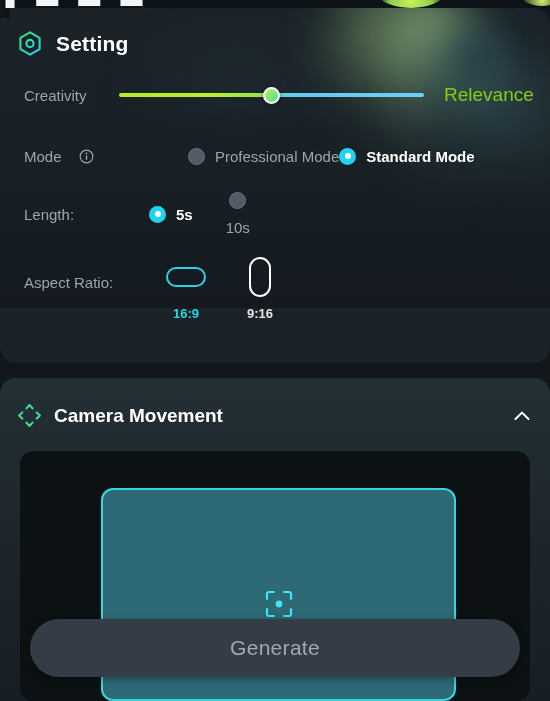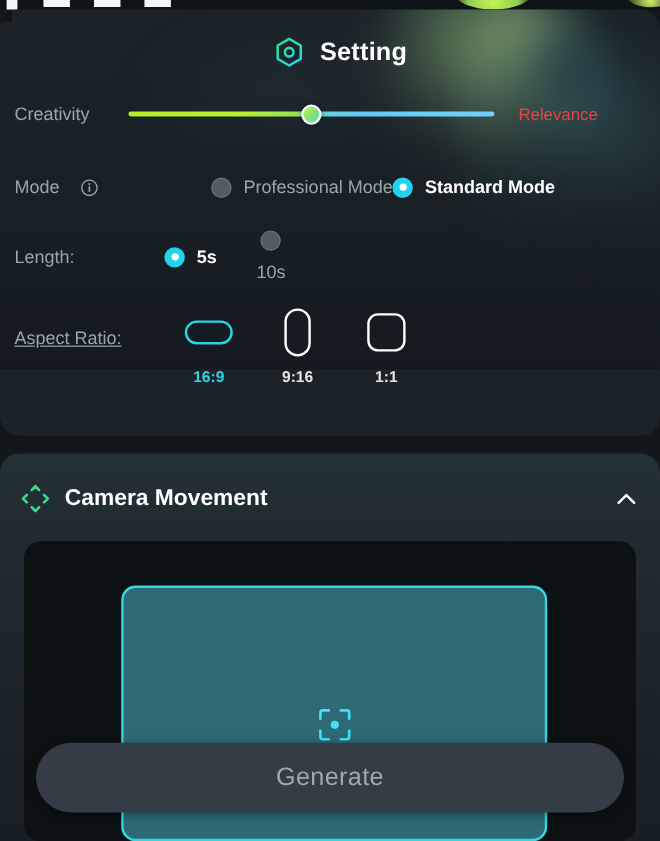--- a/index.html
+++ b/index.html
@@ -104,35 +104,34 @@
   }
 
   .card-inner { position: relative; z-index: 2; }
 
   
   .card-header {
     display: flex;
     align-items: center;
     gap: 12px;
     padding: 22px 0 0 16px;
-    justify-content: center;
   }
   .hex-icon { width: 28px; height: 28px; display: block; }
   .card-title {
     font-size: 21px;
     font-weight: 700;
     color: #ffffff;
     letter-spacing: 0.2px;
   }
 
   
   .row {
     display: flex;
     align-items: center;
-    padding-left: 12px;
+    padding-left: 24px;
   }
   .row-label {
     font-size: 15px;
     color: #9aa6ad;
     white-space: nowrap;
   }
 
   
   .row-slider { margin-top: 22px; height: 30px; }
   .slider-label-left { width: 95px; }
@@ -159,22 +158,22 @@
     width: 17px; height: 17px;
     margin-left: -8.5px;
     margin-top: -8.5px;
     border-radius: 50%;
     border: 2px solid #f4fbff;
     background: linear-gradient(135deg, #cdf03e 0%, #7fe27c 55%, #57dfb4 100%);
     box-shadow: 0 0 4px rgba(0,0,0,0.45);
   }
   .slider-label-right {
     margin-left: 20px;
-    font-size: 14px;
-    color: #ef4444;
+    font-size: 19px;
+    color: #84cc16;
   }
 
   
   .row-mode { margin-top: 32px; height: 28px; }
   .mode-label-wrap {
     width: 125px;
     display: flex;
     align-items: center;
     gap: 17px;
   }
@@ -209,21 +208,21 @@
   .radio-text.dim { color: #9aa6ad; font-weight: 400; }
   .gap-pro { margin-left: 39px; }
 
   
   .row-length { margin-top: 30px; height: 28px; }
   .length-label-wrap { width: 125px; }
   .gap-10s { margin-left: 33px; flex-direction: column; }
 
   
   .row-aspect { margin-top: 29px; align-items: flex-start; }
-  .aspect-label-wrap { width: 125px; padding-top: 17px; text-decoration: underline; }
+  .aspect-label-wrap { width: 125px; padding-top: 17px; }
   .aspect-options { display: flex; align-items: flex-end; }
   .aspect-opt {
     width: 74px;
     display: flex;
     flex-direction: column;
     align-items: center;
     cursor: pointer;
   }
   .aspect-shape-box {
     height: 40px;
@@ -410,26 +409,20 @@
           <div class="aspect-text sel">16:9</div>
         </div>
 
         <div class="aspect-opt">
           <div class="aspect-shape-box">
             <div class="shape shape-916"></div>
           </div>
           <div class="aspect-text">9:16</div>
         </div>
 
-        <div class="aspect-opt">
-          <div class="aspect-shape-box">
-            <div class="shape shape-11"></div>
-          </div>
-          <div class="aspect-text">1:1</div>
-        </div>
 
       </div>
     </div>
 
   </div>
 </section>
 
 <section class="camera-card">
   <div class="cam-bg"></div>
 

